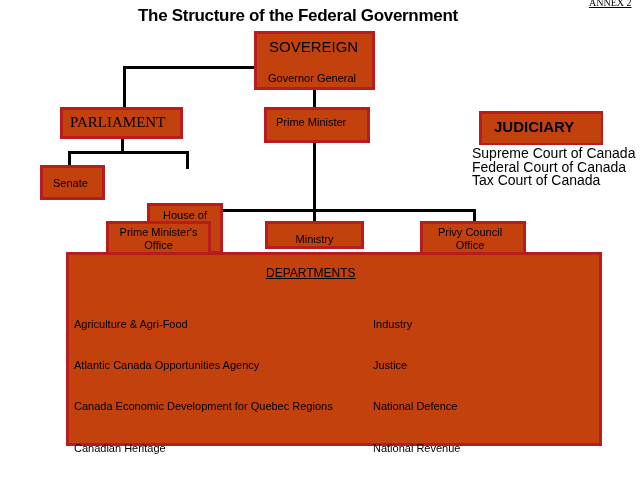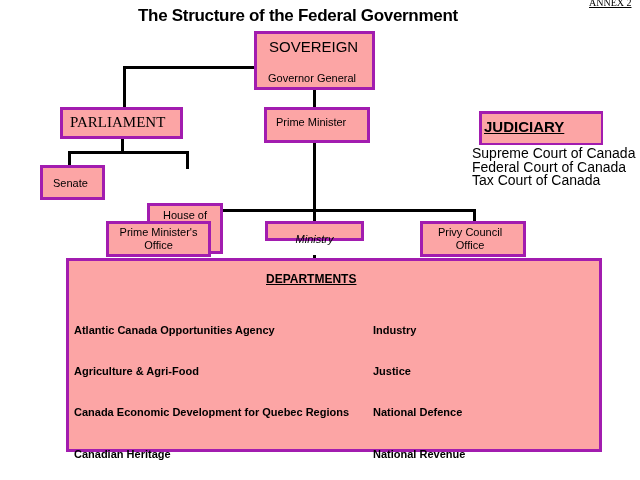--- a/index.html
+++ b/index.html
@@ -1,21 +1,21 @@
 <!DOCTYPE html>
 <html><head>
 <meta charset="utf-8">
 <style>
   html, body { margin:0; padding:0; background:#ffffff; }
   body { width:640px; height:480px; position:relative; overflow:hidden;
          font-family:"Liberation Sans", "DejaVu Sans", sans-serif; color:#000; }
   .abs { position:absolute; }
   .title { left:138px; top:6px; font-size:17px; font-weight:bold; letter-spacing:-0.3px; white-space:nowrap; }
   .annex { left:589px; top:-3px; font-family:"Liberation Serif", serif; font-size:10px; text-decoration:underline; white-space:nowrap; }
-  .box { position:absolute; box-sizing:border-box; border:3px solid #a21caf; background:#fca5a5; }
+  .box { position:absolute; box-sizing:border-box; border:3px solid #b91c1c; background:#c2410c; }
   .line { position:absolute; background:#000; }
   .lbl { position:absolute; font-size:11px; white-space:nowrap; text-align:center; line-height:13px; }
   .big { font-size:15px; }
   .bold { font-weight:bold; }
   .dept-list { position:absolute; font-size:11px; line-height:13.8px; white-space:pre; }
   .court-list { position:absolute; font-size:14px; line-height:13.5px; white-space:nowrap; }
 </style>
 </head>
 <body>
 
@@ -53,51 +53,51 @@
     <div>House of</div>
     <div>Commons</div>
   </div>
 </div>
 
 <div class="box" style="left:264px; top:107px; width:106px; height:36px;">
   <div class="lbl" style="left:9px; top:6px;">Prime Minister</div>
 </div>
 
 <div class="box" style="left:479px; top:111px; width:124px; height:34px; border-right-width:2px; border-bottom-width:2px;">
-  <div class="lbl big bold" style="left:2px; top:6px;text-decoration:underline;">JUDICIARY</div>
+  <div class="lbl big bold" style="left:12px; top:6px;">JUDICIARY</div>
 </div>
 <div class="court-list" style="left:472px; top:147px;">
   <div>Supreme Court of Canada</div>
   <div>Federal Court of Canada</div>
   <div>Tax Court of Canada</div>
 </div>
 
 <div class="box" style="left:106px; top:221px; width:105px; height:36px;">
   <div class="lbl" style="left:0; top:2px; width:99px;">
     <div>Prime Minister's</div>
     <div>Office</div>
   </div>
 </div>
 
-<div class="box" style="left:265px; top:221px; width:99px; height:20px;font-style:italic;">
+<div class="box" style="left:265px; top:221px; width:99px; height:28px;">
   <div class="lbl" style="left:0; top:9px; width:93px;">Ministry</div>
 </div>
 
 <div class="box" style="left:420px; top:221px; width:106px; height:36px;">
   <div class="lbl" style="left:0; top:2px; width:94px;">
     <div>Privy Council</div>
     <div>Office</div>
   </div>
 </div>
 
-<div class="box" style="left:66px; top:258px; width:536px; height:194px;font-weight:bold;">
+<div class="box" style="left:66px; top:252px; width:536px; height:194px;">
   <div class="lbl" style="left:197px; top:12px; font-size:12px; text-decoration:underline;">DEPARTMENTS</div>
   <div class="dept-list" style="left:5px; top:35px;">
+    <div>Agriculture &amp; Agri-Food</div>
     <div>Atlantic Canada Opportunities Agency</div>
-    <div>Agriculture &amp; Agri-Food</div>
     <div>Canada Economic Development for Quebec Regions</div>
     <div>Canadian Heritage</div>
     
     
     
     
     
     
     
     

